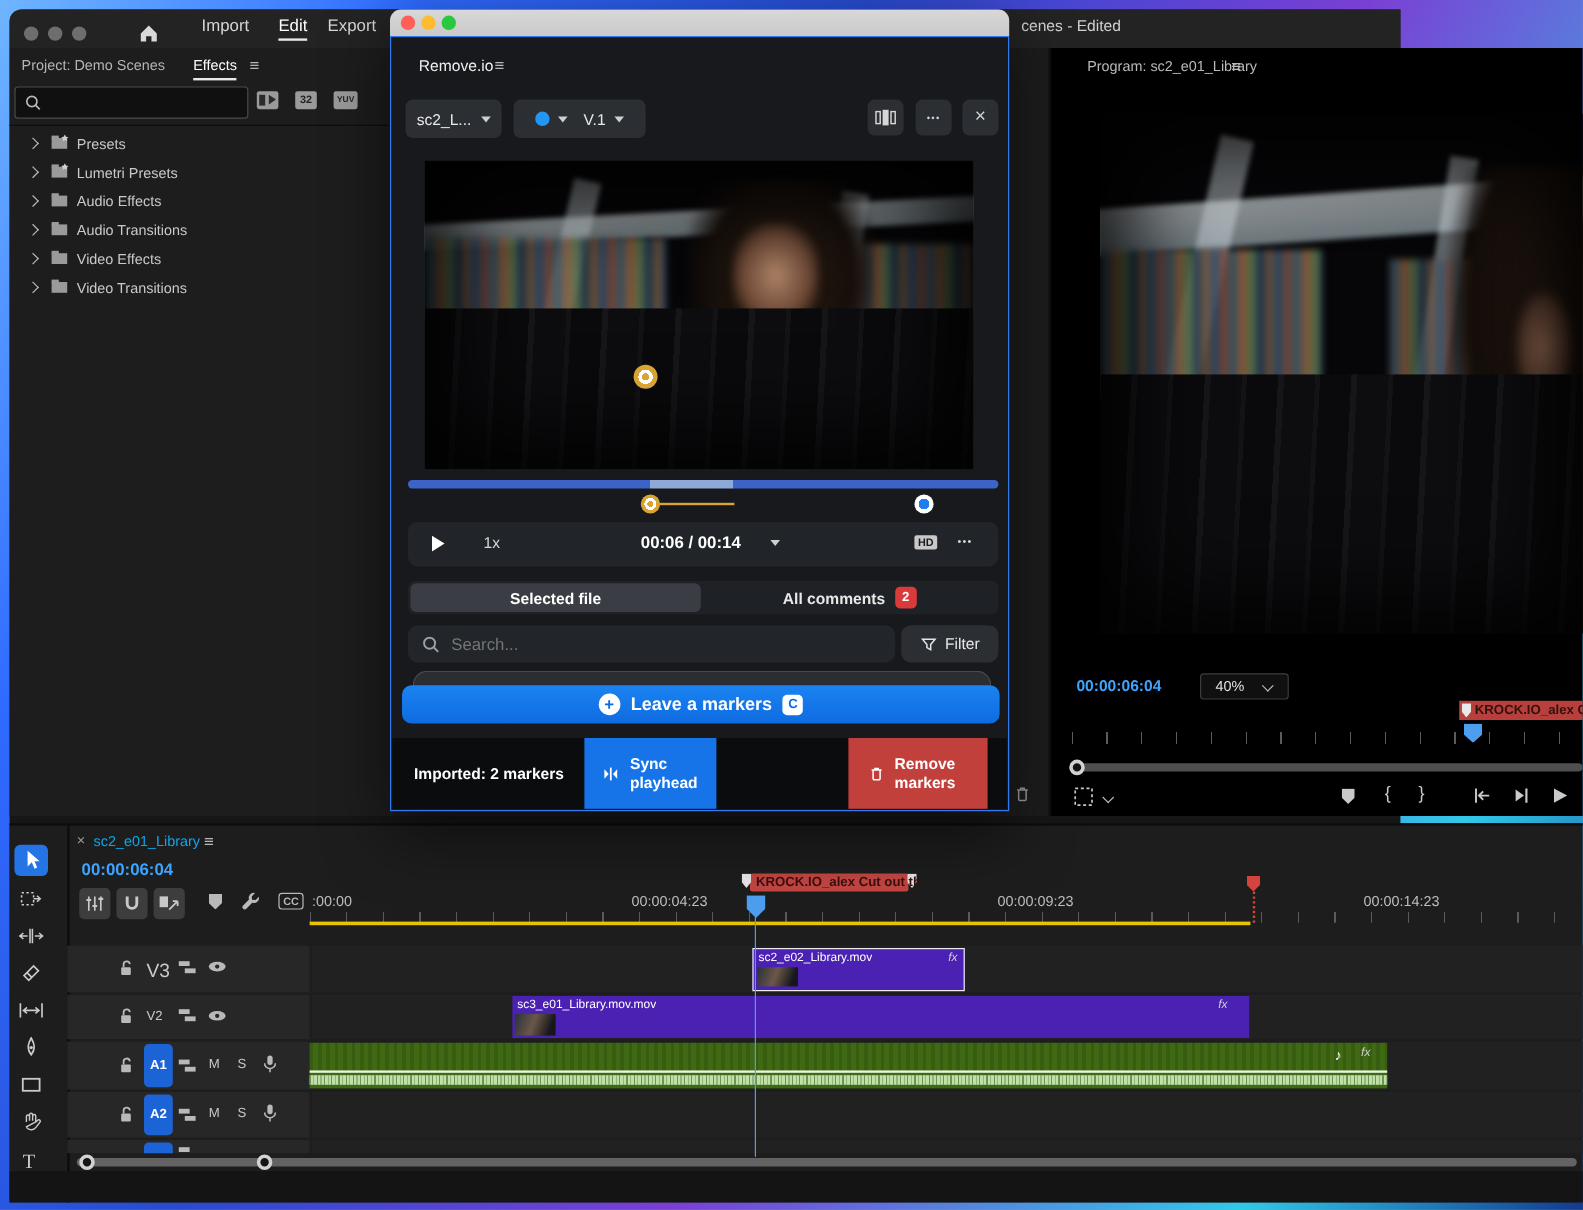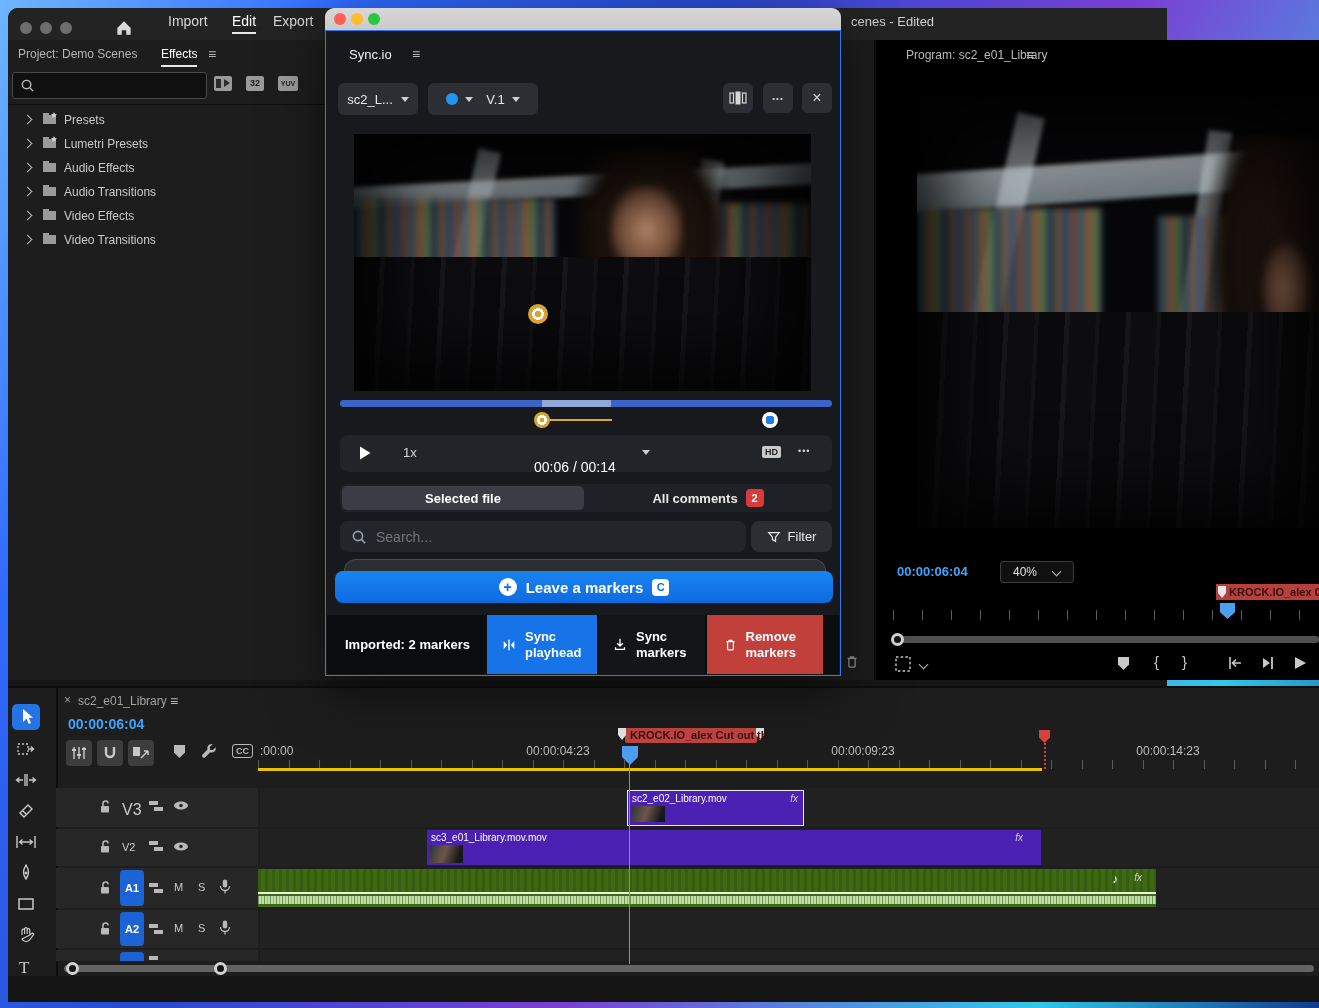--- a/index.html
+++ b/index.html
@@ -235,21 +235,21 @@
       </div>
       <div class="abs" style="left:9px;top:238px;">
         <svg class="ic" width="18" height="18" viewBox="0 0 18 18">
             <path d="M5 9 V4.5 a1.3 1.3 0 0 1 2.6 0 V8 M7.6 8 V3 a1.3 1.3 0 0 1 2.6 0 V8 M10.2 8 V4 a1.3 1.3 0 0 1 2.6 0 V9 M12.8 9 l1.8-1.6 a1.2 1.2 0 0 1 1.6 1.8 L13 13.5 a5 5 0 0 1-4.2 2 A4.5 4.5 0 0 1 5 13 Z" fill="none" stroke="#c9c9c9" stroke-width="1.2"></path>
           </svg>
       </div>
       <div class="abs" style="left:11px;top:270px;color:#c9c9c9;font-size:17px;font-family:'Liberation Serif','DejaVu Serif',serif;">T</div>
     </div>
 
     <div class="abs txt" style="left:56px;top:5px;color:#9a9a9a;font-size:12px;">×</div>
-    <div class="abs txt" style="left:70px;top:6px;color:#a3a3a3;">sc2_e01_Library</div>
+    <div class="abs txt" style="left:70px;top:6px;color:#0ea5e9;">sc2_e01_Library</div>
     <div class="abs txt" style="left:162px;top:5px;font-size:14px;color:#b9b9b9;">≡</div>
 
     <div class="abs" style="left:60px;top:28px;color:#3da5ff;font-size:14px;font-weight:bold;">00:00:06:04</div>
 
     <div class="abs" style="left:58px;top:52px;width:26px;height:26px;background:#3d3d3d;border-radius:4px;">
       <svg class="ic" style="margin:5px 0 0 5px;" width="16" height="16" viewBox="0 0 16 16">
           <path d="M3 2 V14 M8 2 V14 M13 2 V14" stroke="#c9c9c9" stroke-width="1.4"></path>
           <path d="M1 5 H5 M6 10 H10 M11 4 H15" stroke="#c9c9c9" stroke-width="1.8"></path>
         </svg>
     </div>
@@ -397,21 +397,21 @@
   </div>
 
   <div class="abs" style="left:325px;top:8px;width:516px;height:668px;box-shadow:0 18px 50px rgba(0,0,0,.55);z-index:20;">
     <div class="abs" style="left:0;top:0;width:516px;height:22px;background:linear-gradient(#d8d8d8,#c9c9c9);border-radius:9px 9px 0 0;">
       <div class="abs light" style="left:9px;top:5px;background:#ff5f57;"></div>
       <div class="abs light" style="left:26px;top:5px;background:#febc2e;"></div>
       <div class="abs light" style="left:43px;top:5px;background:#28c840;"></div>
     </div>
     <div class="abs" style="left:0;top:22px;width:516px;height:646px;background:#17191d;border:1.5px solid #3579f0;box-sizing:border-box;">
 
-      <div class="abs txt" style="left:23px;top:16px;color:#f0f0f0;font-size:13px;">Sync.io</div>
+      <div class="abs txt" style="left:23px;top:16px;color:#f0f0f0;font-size:13px;">Remove.io</div>
       <div class="abs txt" style="left:86px;top:15px;font-size:14px;color:#b9b9b9;">≡</div>
 
       <div class="pill abs" style="left:12px;top:52px;width:80px;height:32px;gap:8px;font-size:13px;">
         <span>sc2_L...</span>
           <span class="caret"></span>
       </div>
       <div class="pill abs" style="left:102px;top:52px;width:110px;height:32px;gap:7px;font-size:13px;">
         <span style="width:12px;height:12px;border-radius:50%;background:#2196f3;display:inline-block;"></span>
         <span class="caret"></span>
         <span style="margin-left:6px;">V.1</span>
@@ -448,21 +448,21 @@
       <div class="abs" style="left:14px;top:369px;width:492px;height:7px;border-radius:4px;background:linear-gradient(90deg,#3c64c8 0 41%,#8ea9d8 41% 55%,#3c64c8 55% 100%);"></div>
       <div class="abs" style="left:220px;top:388px;width:66px;height:2px;background:#d9a431;"></div>
       <div class="abs" style="left:208px;top:381px;width:16px;height:16px;border-radius:50%;background:radial-gradient(circle,#d9a431 0 2.5px,#ffffff 2.5px 5px,#d9a431 5px 8px);"></div>
       <div class="abs" style="left:436px;top:381px;width:16px;height:16px;border-radius:50%;background:radial-gradient(circle,#1e7ef0 0 4.5px,#ffffff 4.5px 8px);"></div>
 
       <div class="abs" style="left:14px;top:404px;width:492px;height:37px;background:#212428;border-radius:8px;">
         <svg class="ic abs" style="left:18px;top:10px;" width="14" height="16" viewBox="0 0 14 16">
             <path d="M2 1.5 L12.5 8 L2 14.5 Z" fill="#fff"></path>
           </svg>
         <span class="abs txt" style="left:63px;top:10px;color:#d6d6d6;font-size:13px;">1x</span>
-        <span class="abs txt" style="left:194px;top:24px;color:#fff;font-size:14px;">00:06 / 00:14</span>
+        <span class="abs txt" style="left:194px;top:9px;color:#fff;font-size:14px;font-weight:bold;">00:06 / 00:14</span>
         <span class="caret abs" style="left:302px;top:15px;"></span>
         <span class="abs" style="left:422px;top:11px;background:#c9c9c9;color:#1c1c1c;font-size:9px;font-weight:bold;border-radius:2px;padding:1px 3px;">HD</span>
         <span class="abs" style="left:458px;top:11px;color:#d6d6d6;font-size:9px;letter-spacing:1px;">•••</span>
       </div>
 
       <div class="abs" style="left:14px;top:453px;width:492px;height:28px;background:#1e2125;border-radius:6px;">
         <div class="abs" style="left:2px;top:2px;width:242px;height:24px;background:#3a3e44;border-radius:5px;display:flex;align-items:center;justify-content:center;">
           <span style="color:#fff;font-size:13px;font-weight:bold;">Selected file</span>
         </div>
         <div class="abs" style="left:246px;top:0;width:244px;height:28px;display:flex;align-items:center;justify-content:center;gap:8px;">
@@ -496,26 +496,20 @@
       <div class="abs" style="left:1px;top:584px;width:512px;height:59px;background:#0b0c0e;">
         <span class="abs" style="left:18px;top:22px;color:#fff;font-size:13px;font-weight:bold;">Imported: 2 markers</span>
         <div class="abs" style="left:160px;top:0;width:110px;height:59px;background:#1774e8;display:flex;align-items:center;justify-content:center;gap:8px;">
           <svg class="ic" width="16" height="16" viewBox="0 0 18 18">
               <path d="M3 4.5 L7 9 L3 13.5 Z" fill="#fff"></path>
               <rect x="8.2" y="3" width="1.6" height="12" fill="#fff"></rect>
               <path d="M15 4.5 L11 9 L15 13.5 Z" fill="#fff"></path>
             </svg>
           <span style="color:#fff;font-size:13px;font-weight:bold;width:58px;line-height:1.2;">Sync playhead</span>
         </div>
-        <div class="abs" style="left:272px;top:0;width:106px;height:59px;background:#131519;display:flex;align-items:center;justify-content:center;gap:8px;">
-          <svg class="ic" width="16" height="16" viewBox="0 0 18 18">
-              <path d="M9 2 V10 M5.8 7 L9 10.2 L12.2 7 M4 11.5 V14 H14 V11.5" fill="none" stroke="#fff" stroke-width="1.5"></path>
-            </svg>
-          <span style="color:#fff;font-size:13px;font-weight:bold;width:56px;line-height:1.2;">Sync markers</span>
-        </div>
         <div class="abs" style="left:380px;top:0;width:116px;height:59px;background:#c2403b;display:flex;align-items:center;justify-content:center;gap:8px;">
           <svg class="ic" width="15" height="16" viewBox="0 0 18 18">
               <path d="M4 5 h10 M5.5 5 v8.5 a1.2 1.2 0 0 0 1.2 1.2 h4.6 a1.2 1.2 0 0 0 1.2-1.2 V5 M7.3 5 V3.4 h3.4 V5" fill="none" stroke="#fff" stroke-width="1.5"></path>
             </svg>
           <span style="color:#fff;font-size:13px;font-weight:bold;width:62px;line-height:1.2;">Remove markers</span>
         </div>
       </div>
     </div>
   </div>
 </div>

